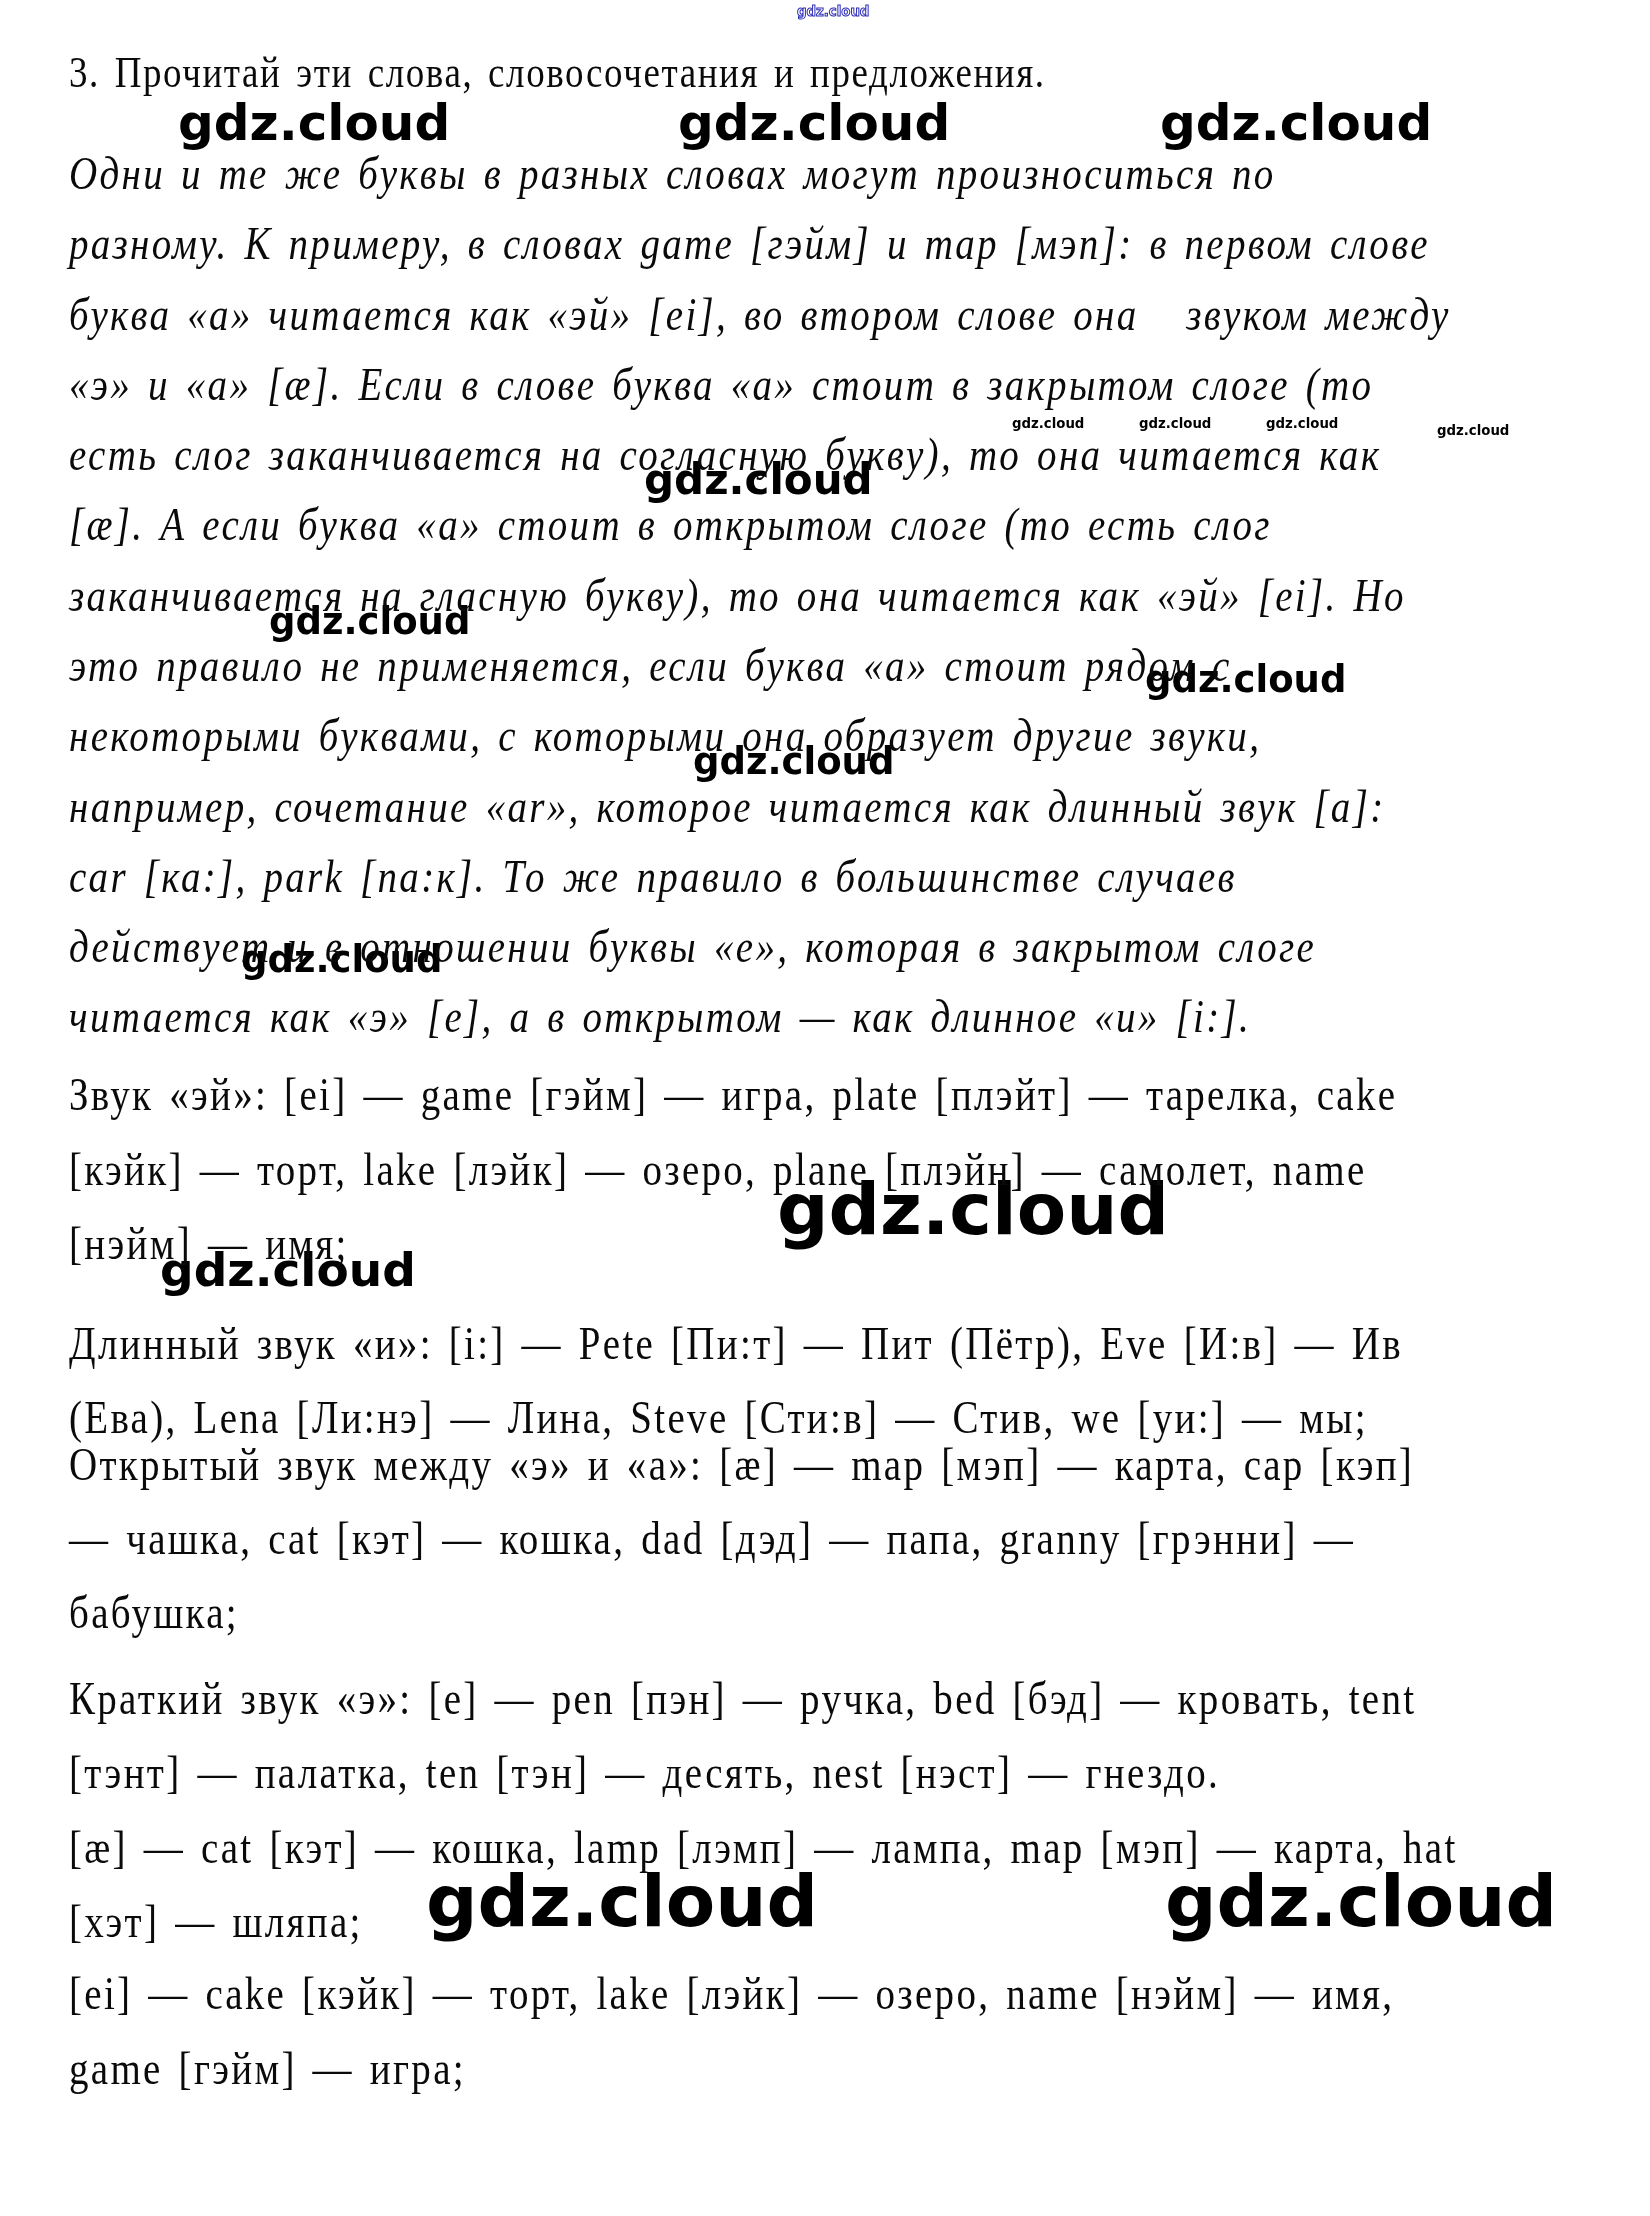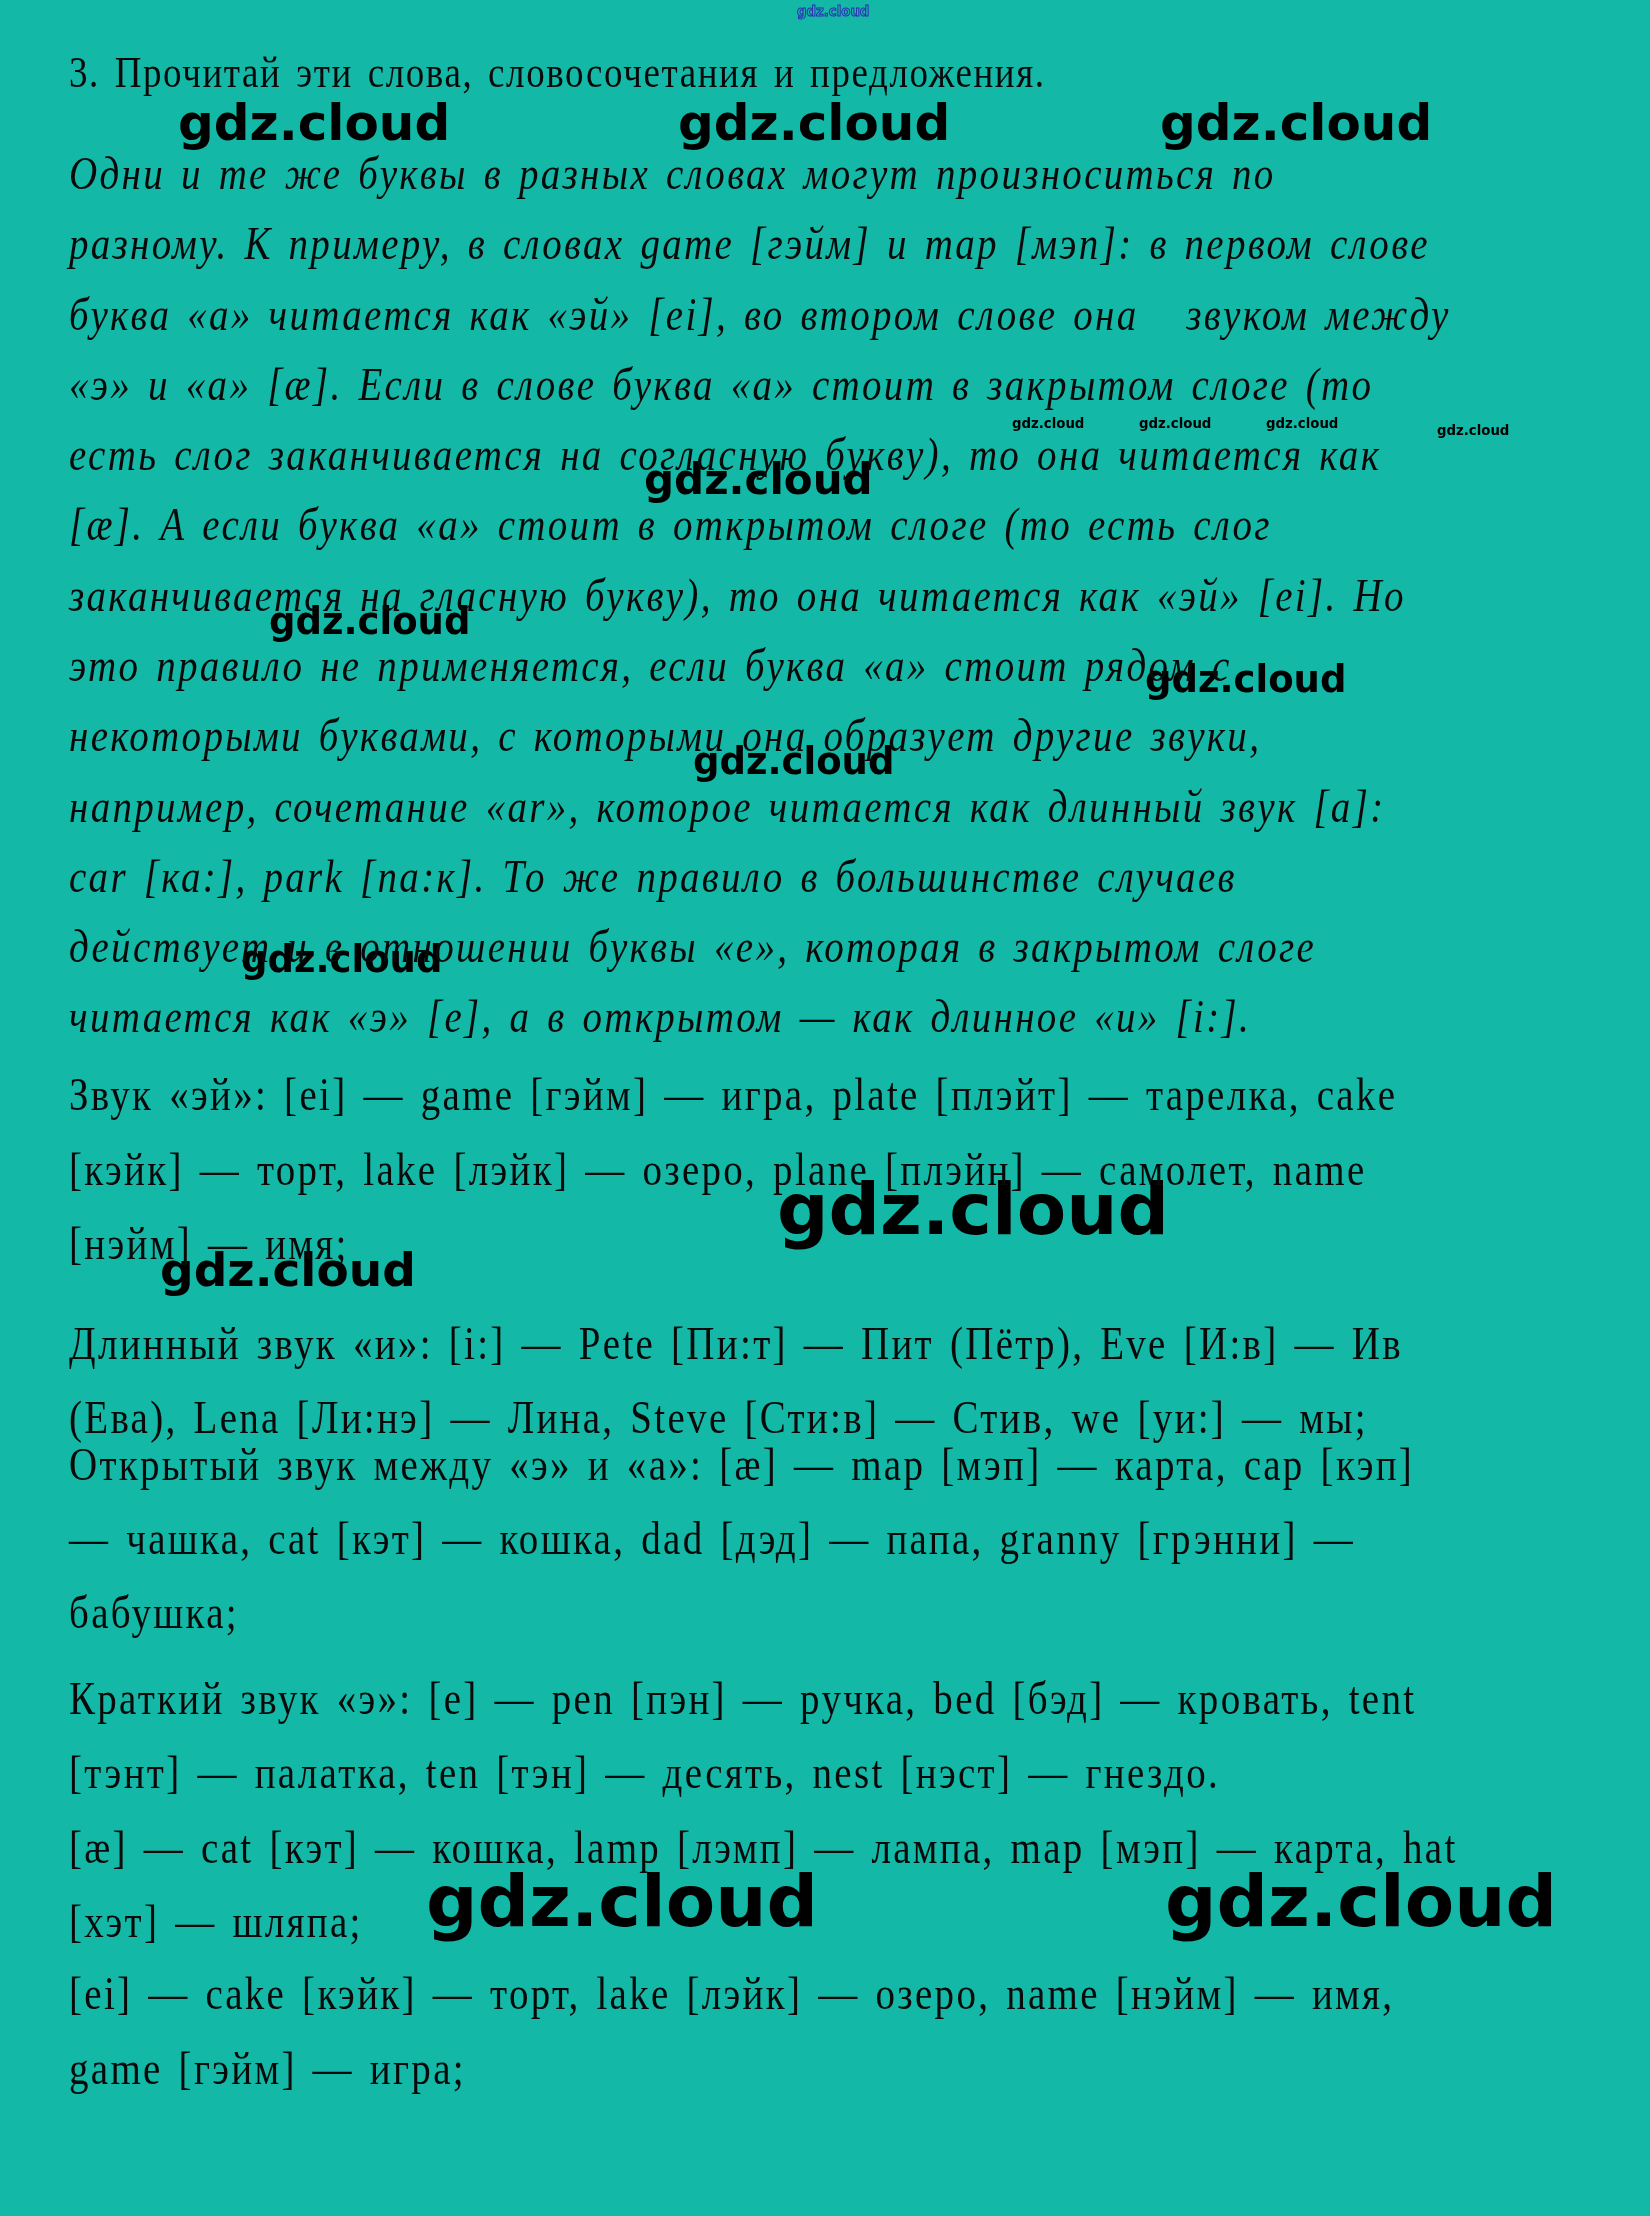--- a/index.html
+++ b/index.html
@@ -1,20 +1,20 @@
 <!DOCTYPE html>
 <html style="font-size:12.5px"><head>
 <meta charset="utf-8">
 <style>
   html,body{margin:0;padding:0;background:#e8e8e8;}
   .page{
     position:relative;
     width:1651px;
     height:2216px;
-    background:#14b8a6;
+    background:#ffffff;
     overflow:hidden;
     font-family:"Liberation Serif",serif;
     color:#0a0a0a;
   }
   .line{
     position:absolute;
     left:69px;
     white-space:nowrap;
     font-size:39px;
     line-height:1;

